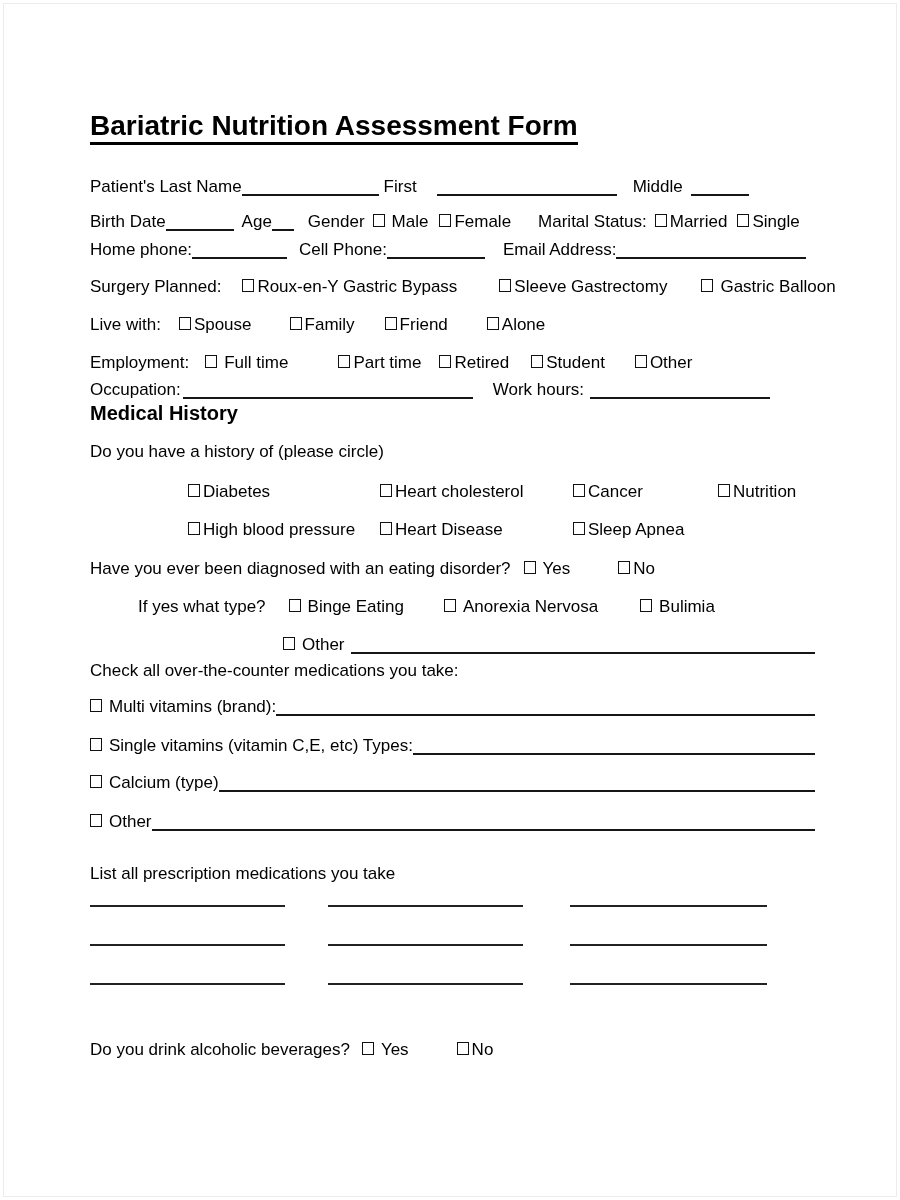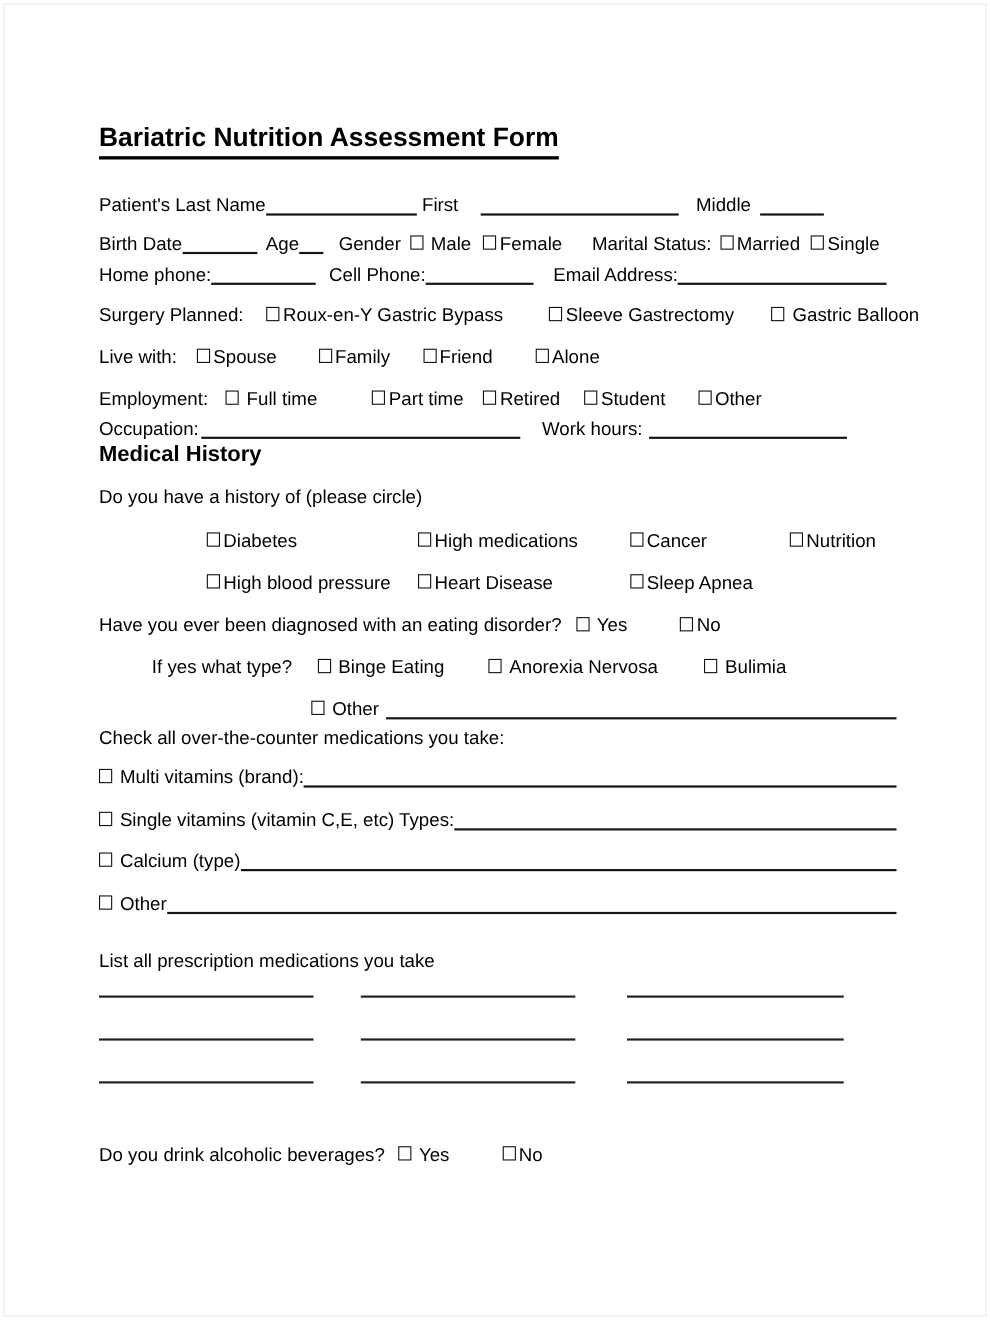--- a/index.html
+++ b/index.html
@@ -10,21 +10,21 @@
   .row{display:flex;align-items:flex-end;min-height:22px;line-height:22px;font-size:17px;white-space:nowrap;}
   .t{display:inline-block;}
   
   .u{display:inline-block;height:4px;border-bottom:2px solid #161616;margin-bottom:2px;}
   .fill{flex:1 1 auto;height:4px;border-bottom:2px solid #161616;margin-bottom:2px;}
   
   .opt{display:inline-flex;align-items:center;text-align:center;}
   .cb{display:inline-block;width:10px;height:11px;border:1.6px solid #111;margin-right:3px;margin-bottom:3px;flex:0 0 auto;}
   .cb.sp{margin-right:7px;}
   
-  .title{margin:112px 0 0 0;font-size:24px;font-weight:bold;line-height:28px;}
+  .title{margin:112px 0 0 0;font-size:28px;font-weight:bold;line-height:28px;}
   .title .t{border-bottom:3px solid #000;padding-bottom:2px;}
   .h2{font-size:20px;font-weight:bold;line-height:24px;}
   
   .histrow{margin-left:64px;padding-left:34px;}
   .hc1{width:192px;}.hc2{width:193px;}.hc3{width:145px;}
   
   .rxrow{display:flex;height:22px;}
   .rxc{border-bottom:2px solid #222;}
   .rxc1{width:195px;}.rxc2{width:195px;margin-left:43px;}.rxc3{width:197px;margin-left:47px;}
 </style>
@@ -154,21 +154,21 @@
       <span class="t">Do you have a history of (please circle)</span>
     </div>
 
     <div class="row histrow" style="margin-top:18px">
       <span class="hc1 opt">
         <span class="cb"></span>
         <span class="t">Diabetes</span>
       </span>
       <span class="hc2 opt">
         <span class="cb"></span>
-        <span class="t">High medications</span>
+        <span class="t">Heart cholesterol</span>
       </span>
       <span class="hc3 opt">
         <span class="cb"></span>
         <span class="t">Cancer</span>
       </span>
       <span class="opt">
         <span class="cb"></span>
         <span class="t">Nutrition</span>
       </span>
     </div>

